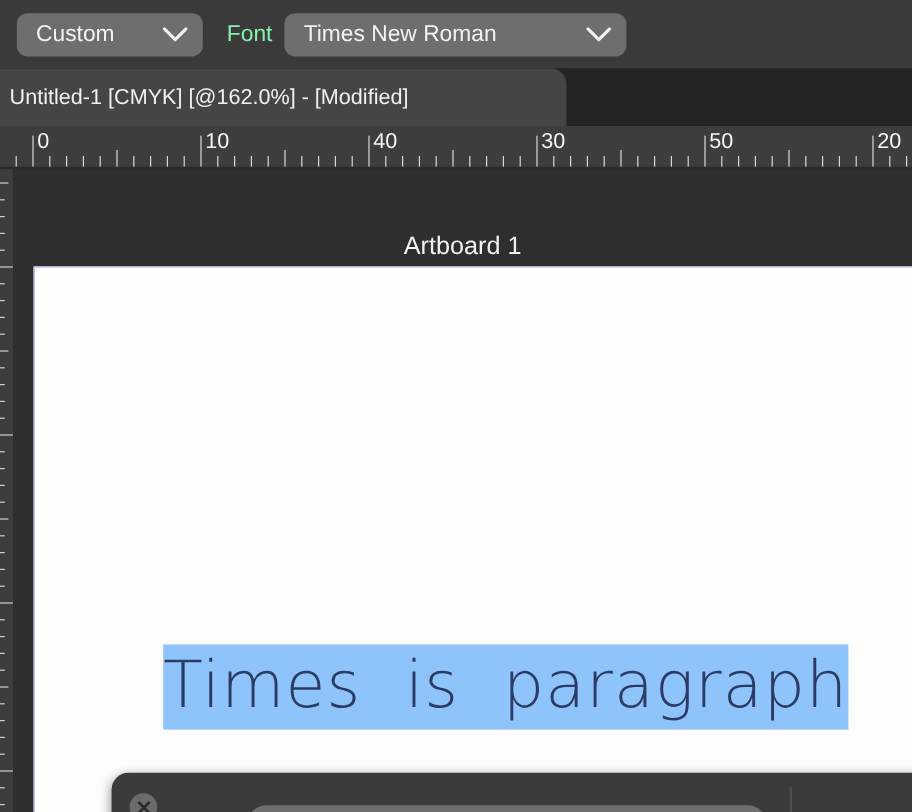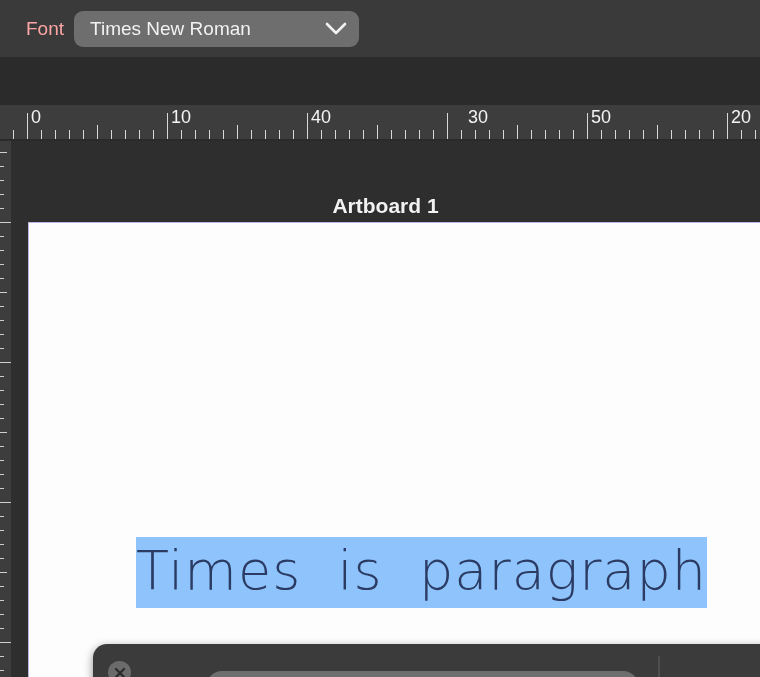--- a/index.html
+++ b/index.html
@@ -30,21 +30,21 @@
     box-sizing:border-box;
     padding:0 12px 0 16px;
     position:relative;
     white-space:nowrap;
   }
   .pill .lbl{flex:1;}
   .pill .chev{margin-left:14px;display:flex;align-items:center;}
   .pill.custom{width:155px;margin-left:8px;}
   .pill.fontname{width:285px;}
   .pill.style{width:185px;}
-  .tb-label{color:#fca5a5;font-size:19px;margin:0 10px 0 20px;}
+  .tb-label{color:#86efac;font-size:19px;margin:0 10px 0 20px;}
   .chev svg{display:block;}
 
   
   .tabstrip{
     position:absolute;left:0;top:57px;width:760px;height:48px;
     background:#242424;
   }
   .tab{
     position:absolute;left:0;top:0;height:48px;width:472px;
     background:#454545;
@@ -78,21 +78,21 @@
   .ruler-v .tick.mid{width:7px;}
   .ruler-v .tick.minor{width:4px;}
 
   
   .canvas{
     position:absolute;left:11px;top:141px;width:749px;height:536px;
     background:#2e2e2e;overflow:hidden;
   }
   .artboard-label{
     position:absolute;left:0;top:53px;width:749px;
-    text-align:center;color:#f2f2f2;font-size:21px;font-weight:bold;
+    text-align:center;color:#f2f2f2;font-size:21px;
   }
   .artboard{
     position:absolute;left:17px;top:81px;width:900px;height:470px;
     background:#fdfdfd;
     border:1px solid #b9b5e6;
     box-sizing:border-box;
   }
 
   
   .textblock{
@@ -141,34 +141,47 @@
   .divider{
     position:absolute;left:517px;top:12px;width:2px;height:110px;background:#4f4f4f;
   }
 </style>
 </head>
 <body>
 
 <div class="app">
 
   <div class="toolbar">
+    <div class="pill custom">
+      <span class="lbl">Custom</span>
+      <span class="chev">
+        <svg width="22" height="13" viewBox="0 0 22 13">
+            <polyline points="2,2 11,11 20,2" fill="none" stroke="#f2f2f2" stroke-width="2.6" stroke-linecap="round" stroke-linejoin="round"></polyline>
+          </svg>
+      </span>
+    </div>
 
     <div class="tb-label">Font</div>
 
     <div class="pill fontname">
       <span class="lbl">Times New Roman</span>
       <span class="chev">
         <svg width="22" height="13" viewBox="0 0 22 13">
             <polyline points="2,2 11,11 20,2" fill="none" stroke="#f2f2f2" stroke-width="2.6" stroke-linecap="round" stroke-linejoin="round"></polyline>
           </svg>
       </span>
     </div>
 
   </div>
 
+  <div class="tabstrip">
+    <div class="tab">
+      <span>Untitled-1 [CMYK] [@162.0%] - [Modified]</span>
+    </div>
+  </div>
 
   <div class="ruler-h">
     <div id="hticks">
         <div class="tick minor" style="left:13px"></div>
         <div class="tick major" style="left:27px"></div>
         <div class="tick minor" style="left:41px"></div>
         <div class="tick minor" style="left:55px"></div>
         <div class="tick minor" style="left:69px"></div>
         <div class="tick minor" style="left:83px"></div>
         <div class="tick mid" style="left:97px"></div>
@@ -217,21 +230,21 @@
         <div class="tick minor" style="left:699px"></div>
         <div class="tick minor" style="left:713px"></div>
         <div class="tick major" style="left:727px"></div>
         <div class="tick minor" style="left:741px"></div>
         <div class="tick minor" style="left:755px"></div>
       </div>
     <div id="hnums">
         <div class="num" style="left:31px">0</div>
         <div class="num" style="left:171px">10</div>
         <div class="num" style="left:311px">40</div>
-        <div class="num" style="left:468px">30</div>
+        <div class="num" style="left:451px">30</div>
         <div class="num" style="left:591px">50</div>
         <div class="num" style="left:731px">20</div>
       </div>
     <div class="baseline"></div>
   </div>
 
   <div class="ruler-v">
     <div id="vticks">
         <div class="tick mid" style="top:11px"></div>
         <div class="tick minor" style="top:25px"></div>

